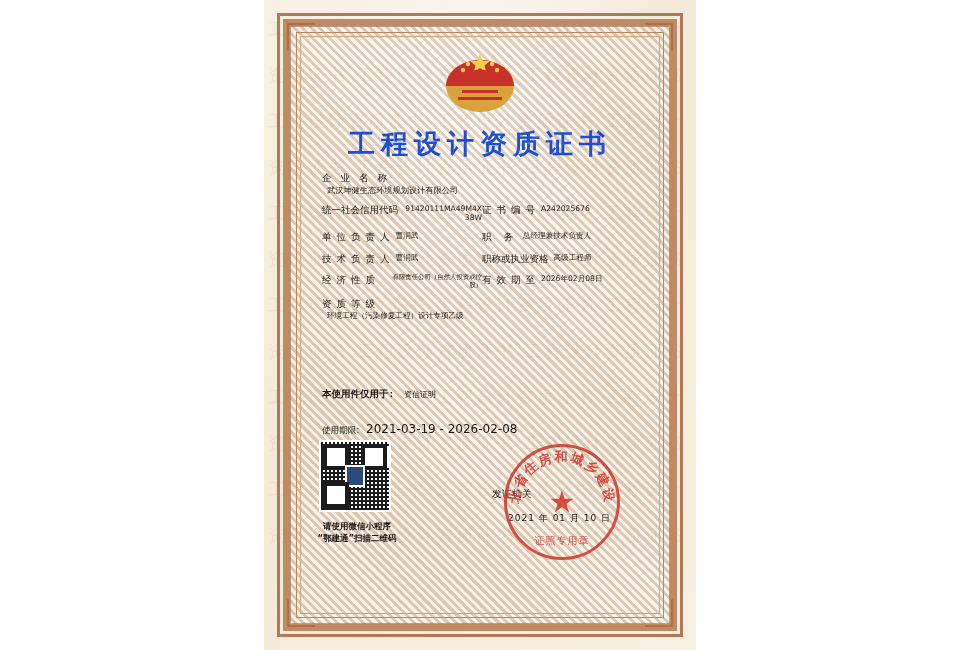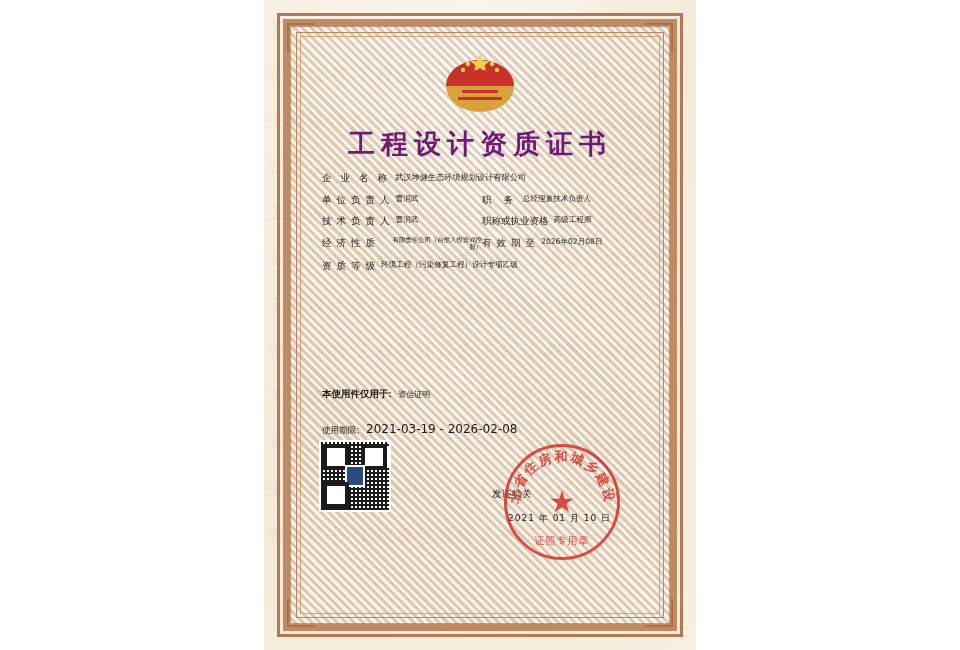--- a/index.html
+++ b/index.html
@@ -111,21 +111,21 @@
   
   .cert-title {
     position: absolute;
     left: 0; right: 0;
     top: 126px;
     text-align: center;
     font-family: "DejaVu Sans", sans-serif;
     font-size: 27px;
     font-weight: bold;
     letter-spacing: 6px;
-    color: #701a75;
+    color: #1d4ed8;
   }
   
   .fields {
     position: absolute;
     left: 58px;
     top: 172px;
     width: 320px;
     font-family: "DejaVu Sans", sans-serif;
     font-size: 9px;
     color: #23201d;
@@ -135,21 +135,21 @@
     align-items: flex-start;
     margin-bottom: 8.5px;
     min-height: 13px;
   }
   .fcol {
     display: flex;
     align-items: flex-start;
     width: 50%;
     box-sizing: border-box;
   }
-  .fcol.full { width: 100%; }
+  .fcol.full { width: 100%; flex-direction: column; }
   .flabel {
     font-size: 9.5px;
     color: #1d1a17;
     white-space: nowrap;
     flex: 0 0 auto;
     letter-spacing: 0px;
   }
   .flabel.sp4 { letter-spacing: 4.6px; }
   .flabel.sp3 { letter-spacing: 3px; }
   .flabel.sp1 { letter-spacing: 1px; }
@@ -162,21 +162,21 @@
     text-align: right;
   }
   .fvalue.small { font-size: 6.4px; line-height: 1.2; }
   .fvalue.mid { font-size: 7.6px; }
 
   
   .usage-line {
     position: absolute;
     left: 58px;
     top: 388px;
-    font-family: Liberation Sans, sans-serif;
+    font-family: Liberation Mono, monospace;
     font-size: 9.5px;
     color: #1d1a17;
   }
   .usage-line .lbl { font-weight: bold; }
   .usage-line .val { font-size: 8px; margin-left: 4px; }
 
   .period-line {
     position: absolute;
     left: 58px;
     top: 422px;
@@ -342,20 +342,30 @@
     <div class="fields">
 
       <div class="frow">
         <div class="fcol full">
           <span class="flabel sp3">企 业 名 称</span>
           <span class="fvalue">武汉坤健生态环境规划设计有限公司</span>
         </div>
       </div>
 
 
+      <div class="frow">
+        <div class="fcol">
+          <span class="flabel">统一社会信用代码</span>
+          <span class="fvalue mid">91420111MA49M4X38W</span>
+        </div>
+        <div class="fcol">
+          <span class="flabel sp1">证 书 编 号</span>
+          <span class="fvalue mid">A242025676</span>
+        </div>
+      </div>
 
 
       <div class="frow">
         <div class="fcol">
           <span class="flabel sp1">单 位 负 责 人</span>
           <span class="fvalue mid">曹润武</span>
         </div>
         <div class="fcol">
           <span class="flabel sp4">职 务</span>
           <span class="fvalue mid">总经理兼技术负责人</span>
@@ -403,20 +413,24 @@
       <span class="val">2021-03-19 - 2026-02-08</span>
     </div>
 
     <div class="qr-wrap">
       <div class="qr">
         <div class="qr-eye-tr"></div>
         <div class="qr-center"></div>
       </div>
     </div>
 
+    <div class="qr-caption">
+      <div>请使用微信小程序</div>
+      <div>“鄂建通”扫描二维码</div>
+    </div>
 
     <div class="issuer">发证机关</div>
     <div class="issue-date">2021 年 01 月 10 日</div>
 
     <div class="seal">
       <div class="seal-text">
         <svg viewBox="0 0 110 110" width="110" height="110" style="position:absolute;left:0;top:0;">
           <defs>
             <path id="sealArc" d="M 12,57 A 43,43 0 1 1 98,57"></path>
           </defs>

